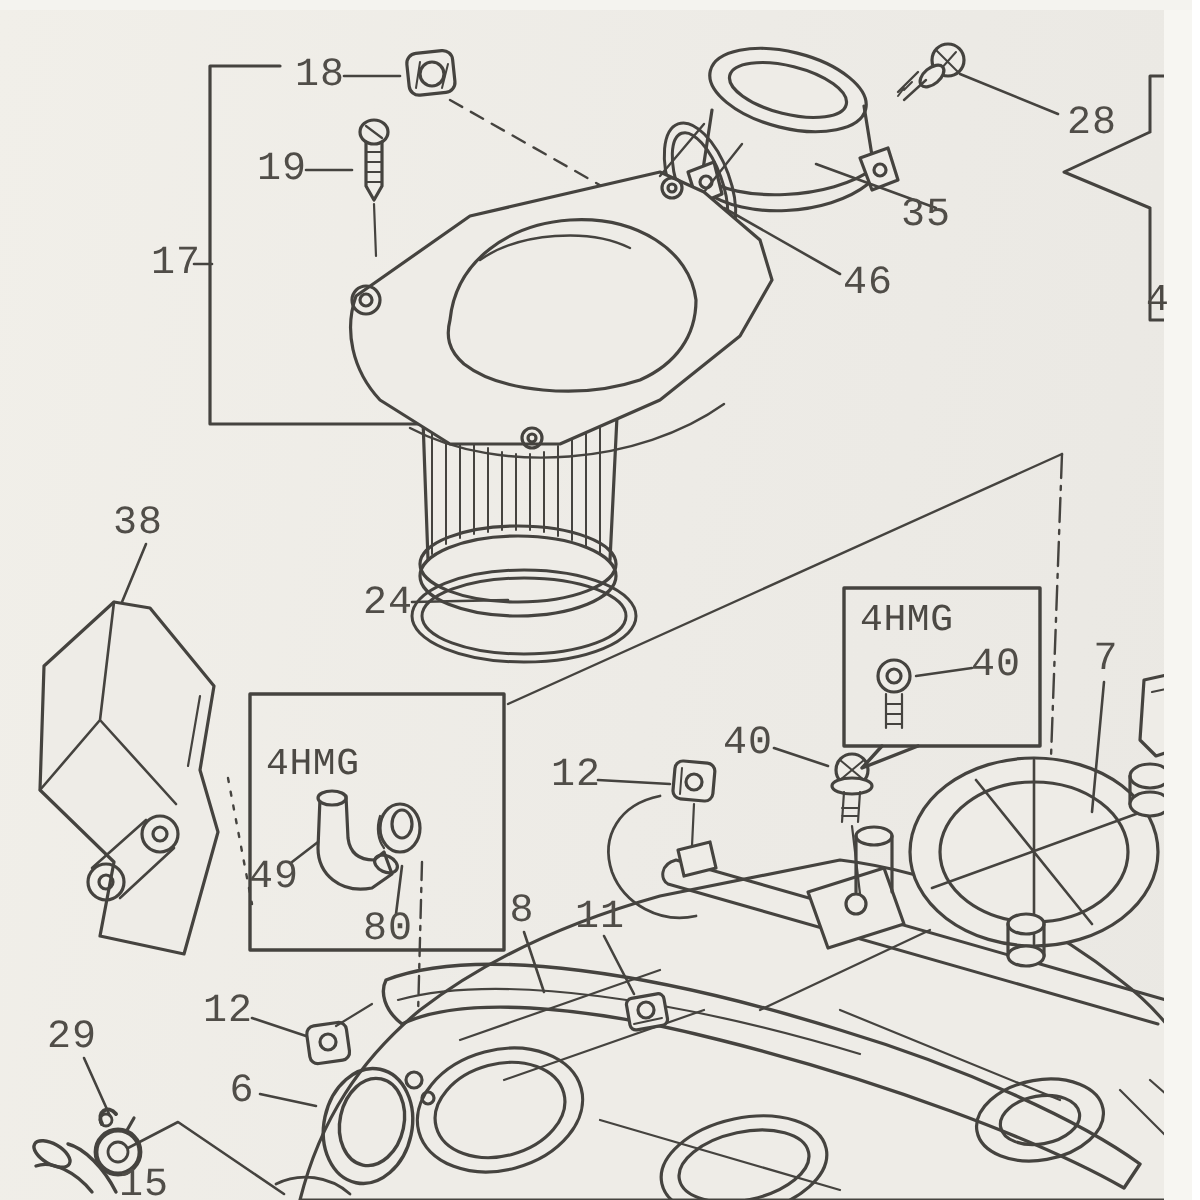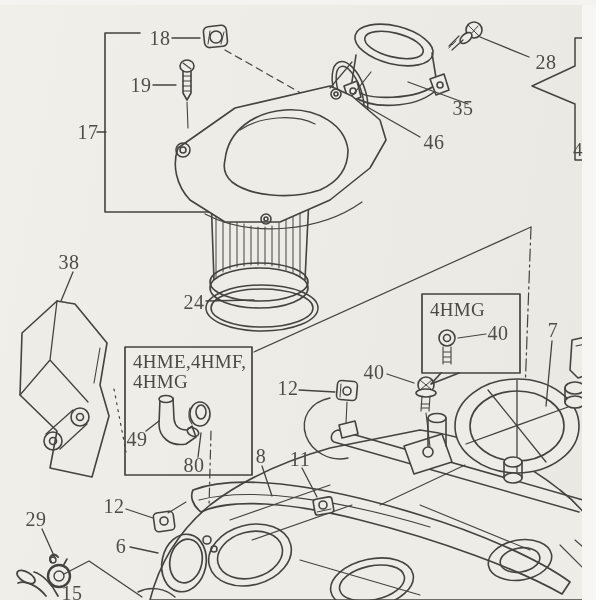--- a/index.html
+++ b/index.html
@@ -1,19 +1,19 @@
 <!DOCTYPE html>
 <html><head>
 <meta charset="utf-8">
 <style>
   html,body{margin:0;padding:0;}
   #page{
     position:relative;width:596px;height:600px;overflow:hidden;
     background:linear-gradient(100deg,#f1efe9 0%,#edebe6 55%,#eae8e3 100%);
-    font-family:Liberation Serif, serif;
+    font-family:Liberation Mono, monospace;
     text-align:center;
   }
   #art{position:absolute;left:0;top:0;}
   .c{ 
     position:absolute;transform:translate(-50%,-50%);
     font-size:20px;color:#504d48;letter-spacing:.5px;white-space:nowrap;
   }
   .bt{ 
     position:absolute;font-size:19px;color:#4c4944;letter-spacing:.3px;white-space:nowrap;
   }
@@ -268,18 +268,17 @@
 <div class="c" style="left:261px;top:456px">8</div>
 <div class="c" style="left:114px;top:506px">12</div>
 <div class="c" style="left:121px;top:546px">6</div>
 <div class="c" style="left:36px;top:519px">29</div>
 <div class="c" style="left:72px;top:593px">15</div>
 <div class="c" style="left:137px;top:439px">49</div>
 <div class="c" style="left:194px;top:465px">80</div>
 <div class="c" style="left:498px;top:333px">40</div>
 <div class="c" style="left:553px;top:330px">7</div>
 
-<div class="bt" style="left:133px;top:351px">4HME,4HMF,</div>
 <div class="bt" style="left:133px;top:371px">4HMG</div>
 <div class="bt" style="left:430px;top:299px">4HMG</div>
 <div class="bt" style="left:573px;top:139px">4</div>
 
 </div>
 
 </body></html>

